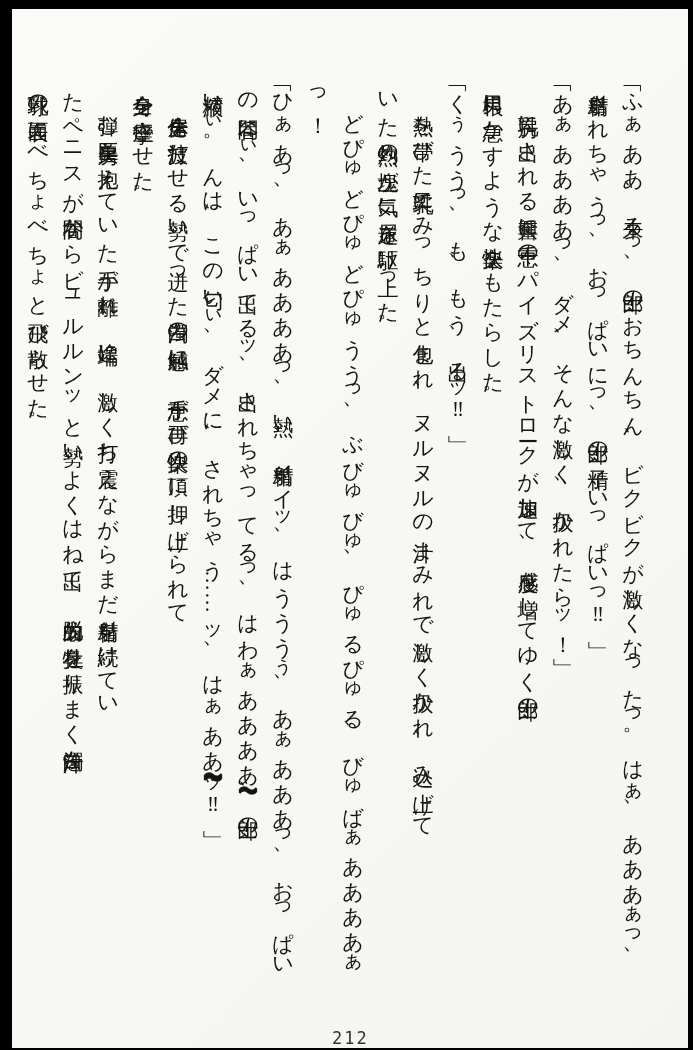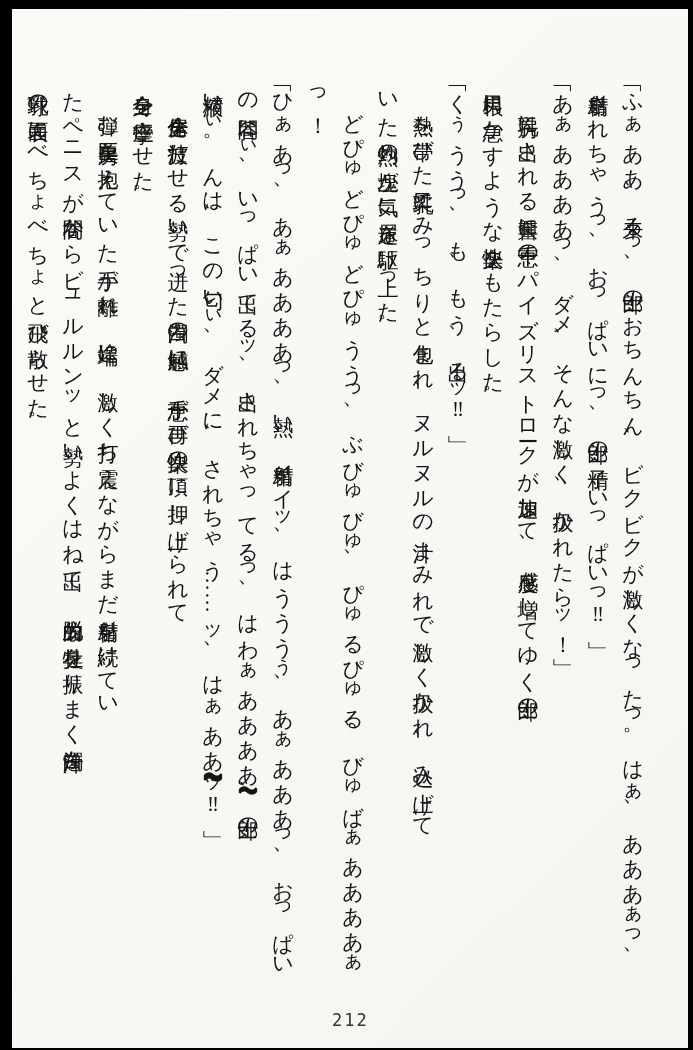--- a/index.html
+++ b/index.html
@@ -37,21 +37,21 @@
   .text-block p {
     margin: 0;
     padding: 0;
     line-height: 35px;
   }
   .text-block p.indent {
     text-indent: 21px;
   }
   .page-number {
     position: absolute;
-    bottom: 18px;
+    bottom: 0;
     left: 320px;
     font-family: "DejaVu Sans Mono", "DejaVu Sans", monospace;
     font-size: 17px;
     letter-spacing: 2px;
     color: #333330;
   }
 </style>
 </head>
 <body>
 

